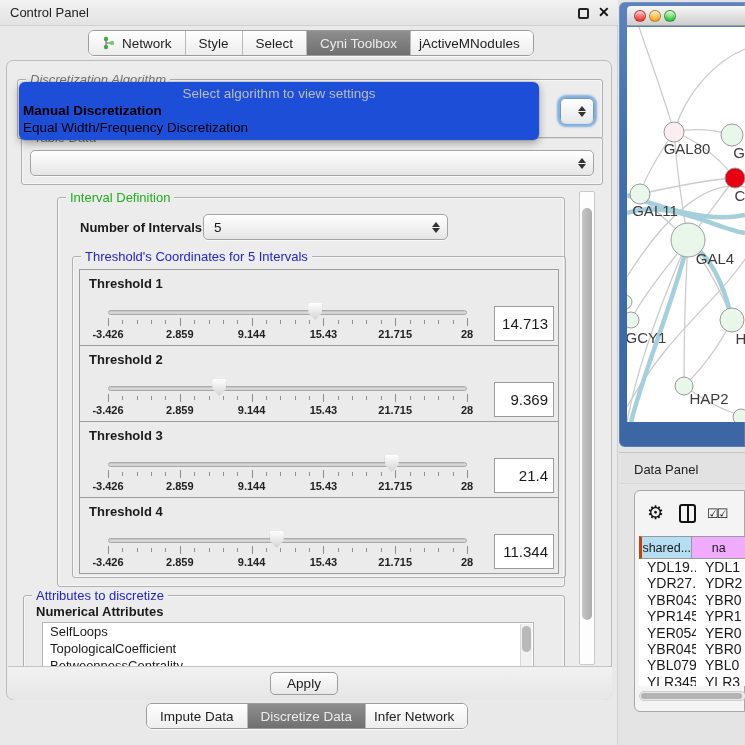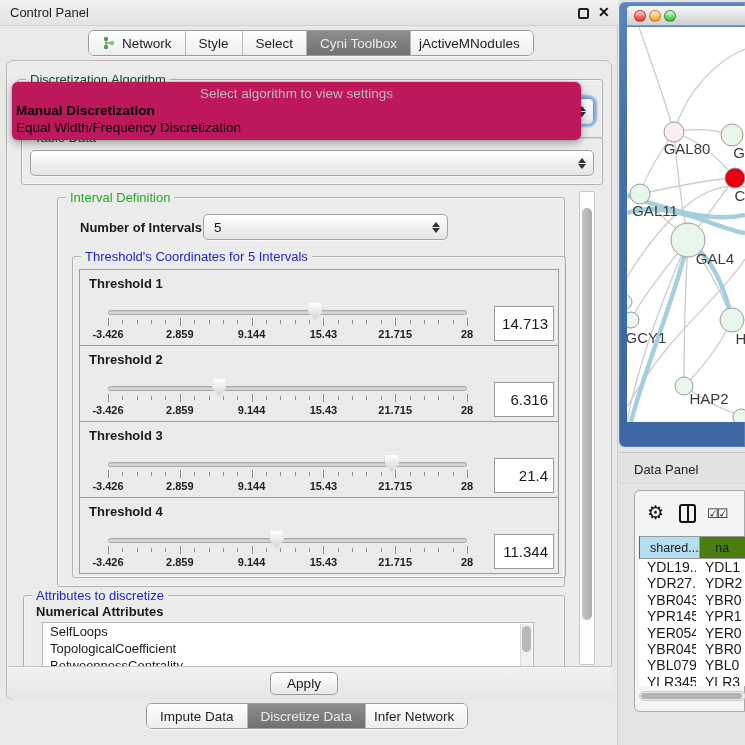--- a/index.html
+++ b/index.html
@@ -21,31 +21,31 @@
   .seg.sel { background:linear-gradient(#8e8e8e,#707070); color:#ececec; }
   .net-icon { width:14px; height:14px; margin-right:6px; }
 
   
   .content-panel { left:6px; top:60px; width:606px; height:640px; background:#ececec; border:1px solid #bcbcbc; border-radius:7px; }
 
   .groupbox { position:absolute; border:1px solid #b0b0b0; border-radius:3px; box-shadow:inset 0 0 0 1px rgba(255,255,255,.55); }
   .group-title { position:absolute; top:-8px; left:8px; background:#ececec; padding:0 4px; font-size:13px; white-space:nowrap; }
   .t-green { color:#21ab21; }
   .t-blue  { color:#2323cc; }
-  .t-dark  { color:#14532d; }
+  .t-dark  { color:#737373;font-style:italic; }
 
   
   .combo { position:absolute; background:linear-gradient(#ffffff,#e5e5e5); border:1px solid #a3a3a3; border-radius:5px; font-size:13.5px; display:flex; align-items:center; padding-left:10px; cursor:pointer; box-shadow:0 1px 0 rgba(255,255,255,.7); }
   .combo .stepper { position:absolute; right:5px; top:0; bottom:0; width:12px; display:flex; flex-direction:column; align-items:center; justify-content:center; gap:1px; }
   .combo .stepper i { display:block; width:0; height:0; border-left:4px solid transparent; border-right:4px solid transparent; }
   .combo .stepper .up { border-bottom:5px solid #333; }
   .combo .stepper .dn { border-top:5px solid #333; }
 
   
-  #algo-popup { left:12px; top:82px; width:569px; height:58px; background:#be185d; border-radius:6px; box-shadow:0 3px 9px rgba(0,0,0,.35), 0 0 0 1px rgba(0,0,0,.08); z-index:50; }
+  #algo-popup { left:19px; top:82px; width:520px; height:58px; background:#1d4ed8; border-radius:6px; box-shadow:0 3px 9px rgba(0,0,0,.35), 0 0 0 1px rgba(0,0,0,.08); z-index:50; }
   .popup-hint { position:absolute; top:4px; left:0; right:0; text-align:center; color:#bcbcbc; font-size:13.5px; }
   .popup-opt { position:absolute; left:4px; font-size:13.5px; color:#000; white-space:nowrap; cursor:pointer; }
   .popup-opt.sel { font-weight:bold; }
 
   .focus-ring { position:absolute; border-radius:6px; box-shadow:0 0 2px 3px #84b0dd; background:linear-gradient(#fff,#e8e8e8); border:1px solid #7296c2; }
 
   
   #scroll-view { left:8px; top:128px; width:582px; height:478px; overflow:hidden; }
   .v-scrollbar { position:absolute; background:#fdfdfd; border:1px solid #c9c9c9; border-radius:2px; }
   .v-thumb { position:absolute; left:2px; width:10px; background:linear-gradient(90deg,#c4c4c4,#adadad); border-radius:6px; }
@@ -83,22 +83,22 @@
   .tp-title { left:15px; top:9px; font-size:13px; color:#222; }
   #tp-box { left:634px; top:490px; width:111px; height:222px; background:#f4f4f4; border:1px solid #a8a8a8; border-radius:6px 0 0 6px; }
   .tp-toolbar { left:0; top:0; width:100%; height:44px; }
   .gear-icon { left:12px; top:10px; font-size:19px; color:#111; cursor:pointer; }
   .split-icon { left:44px; top:13px; width:17px; height:19px; border:2px solid #111; border-radius:3px; cursor:pointer; }
   .split-icon::after { content:""; position:absolute; left:6px; top:0; width:2px; height:15px; background:#111; }
   .cb-icons { left:72px; top:15px; font-size:13px; letter-spacing:-2px; color:#111; cursor:pointer; }
   .tp-table { left:4px; top:45px; width:107px; height:150px; overflow:hidden; background:#fff; }
   .tp-hrow { display:flex; height:23px; }
   .tp-hcell { font-size:12.5px; display:flex; align-items:center; justify-content:center; border:1px solid #9a9a9a; border-left:none; }
-  .tp-hcell.c1 { width:69px; background:#b5def2; border-left:1px solid #c2410c;padding-left:10px; }
-  .tp-hcell.c2 { width:70px; background:#4d7c0f; }
+  .tp-hcell.c1 { width:69px; background:#b5def2; border-left:3px solid #c2410c; }
+  .tp-hcell.c2 { width:70px; background:#f0abfc; }
   .tp-row { display:flex; height:16.4px; font-size:14px; }
   .tp-cell { white-space:nowrap; overflow:hidden; }
   .tp-cell.c1 { width:69px; padding-left:8px; }
   .tp-cell.c2 { width:60px; padding-left:9px; }
   .tp-hscroll { left:4px; top:200px; width:107px; height:10px; background:#e8e8e8; border:1px solid #cdcdcd; border-radius:5px; }
   .tp-hthumb { position:absolute; left:1px; top:1px; width:101px; height:6px; background:#b3b3b3; border-radius:4px; }
 
   svg text { font-family:"Liberation Sans", sans-serif; }
 </style>
 </head>
@@ -252,21 +252,21 @@
                   <span class="tick major" style="left: 100%;"></span>
                 </div>
                 <div class="th-ticklabels">
                   <span style="left: 0%;">-3.426</span>
                   <span style="left: 20%;">2.859</span>
                   <span style="left: 40%;">9.144</span>
                   <span style="left: 60%;">15.43</span>
                   <span style="left: 80%;">21.715</span>
                   <span style="left: 100%;">28</span>
                 </div>
-                <div class="th-value">6.316</div>
+                <div class="th-value">9.369</div>
               </div>
               <div class="th-panel">
                 <span class="th-label">Threshold 3</span>
                 <div class="th-track"></div>
                 <div class="th-handle" style="left: 304.604px;"></div>
                 <div class="th-ticks">
                   <span class="tick major" style="left: 0%;"></span>
                   <span class="tick" style="left: 4%;"></span>
                   <span class="tick" style="left: 8%;"></span>
                   <span class="tick" style="left: 12%;"></span>

